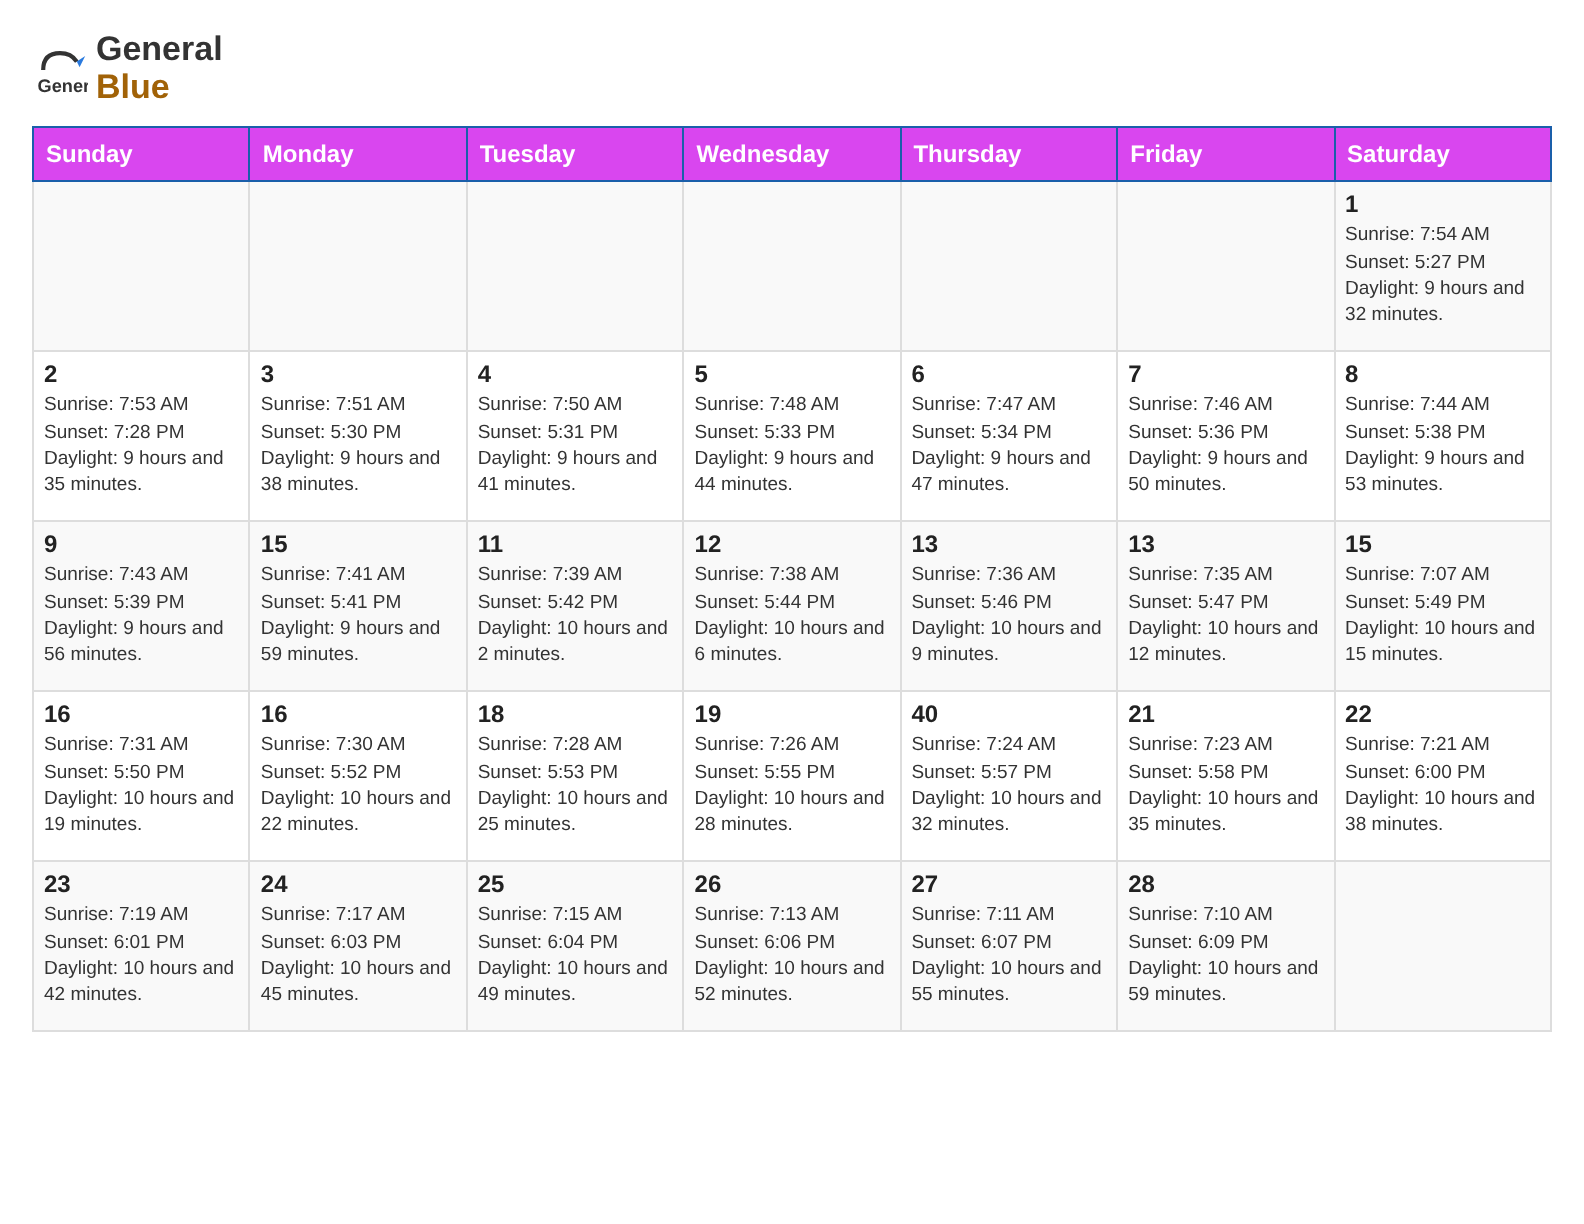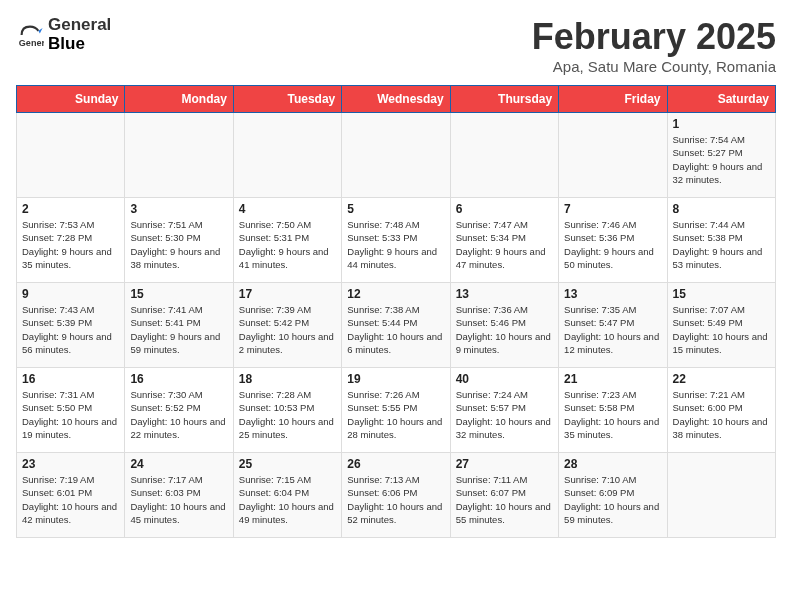--- a/index.html
+++ b/index.html
@@ -41,25 +41,25 @@
     .location-title {
       font-size: 15px;
       color: #555;
     }
     .calendar {
       width: 100%;
       border-collapse: collapse;
       border: 1px solid #ccc;
     }
     .calendar th {
-      background: #ef4444;
+      background: #d946ef;
       color: #fff;
       padding: 6px 6px;
       font-size: 12px;
-      text-align: right;
+      text-align: left;
       border: 1px solid #1a5faa;
     }
     .calendar td {
       width: calc(100% / 7);
       vertical-align: top;
       padding: 4px 5px;
       border: 1px solid #ddd;
       font-size: 10px;
       color: #333;
       height: 85px;
@@ -91,26 +91,22 @@
 
 <div class="header">
   <div class="logo">
     <svg class="logo-icon" viewBox="0 0 40 40">
       <path d="M8 20 Q8 8 20 8 Q28 8 32 14" stroke="#333" stroke-width="3" fill="none"></path>
       <path d="M32 14 L38 10 L34 18 Z" fill="#2a7ade"></path>
       <text x="4" y="36" font-size="13" font-weight="bold" fill="#333" font-family="Arial">General</text>
     </svg>
     <div class="logo-text">
       <span style="font-size:17px;font-weight:bold;color:#333;line-height:1.1;">General</span>
-      <span style="font-size:17px;font-weight:bold;color:#000000;line-height:1.1;">Blue</span>
+      <span style="font-size:17px;font-weight:bold;color:#a16207;line-height:1.1;">Blue</span>
     </div>
-  </div>
-  <div class="title-block">
-    <div class="month-title">February 2025</div>
-    <div class="location-title">Apa, Satu Mare County, Romania</div>
   </div>
 </div>
 
 <table class="calendar">
   <thead>
     <tr>
     <th>Sunday</th>
         <th>Monday</th>
         <th>Tuesday</th>
         <th>Wednesday</th>
@@ -185,21 +181,21 @@
 Sunset: 5:39 PM
 Daylight: 9 hours and 56 minutes.</div>
         </td>
         <td>
           <div class="day-number">15</div>
           <div class="day-info">Sunrise: 7:41 AM
 Sunset: 5:41 PM
 Daylight: 9 hours and 59 minutes.</div>
         </td>
         <td>
-          <div class="day-number">17</div>
+          <div class="day-number">11</div>
           <div class="day-info">Sunrise: 7:39 AM
 Sunset: 5:42 PM
 Daylight: 10 hours and 2 minutes.</div>
         </td>
         <td>
           <div class="day-number">12</div>
           <div class="day-info">Sunrise: 7:38 AM
 Sunset: 5:44 PM
 Daylight: 10 hours and 6 minutes.</div>
         </td>
@@ -231,21 +227,21 @@
         </td>
         <td>
           <div class="day-number">16</div>
           <div class="day-info">Sunrise: 7:30 AM
 Sunset: 5:52 PM
 Daylight: 10 hours and 22 minutes.</div>
         </td>
         <td>
           <div class="day-number">18</div>
           <div class="day-info">Sunrise: 7:28 AM
-Sunset: 10:53 PM
+Sunset: 5:53 PM
 Daylight: 10 hours and 25 minutes.</div>
         </td>
         <td>
           <div class="day-number">19</div>
           <div class="day-info">Sunrise: 7:26 AM
 Sunset: 5:55 PM
 Daylight: 10 hours and 28 minutes.</div>
         </td>
         <td>
           <div class="day-number">40</div>

